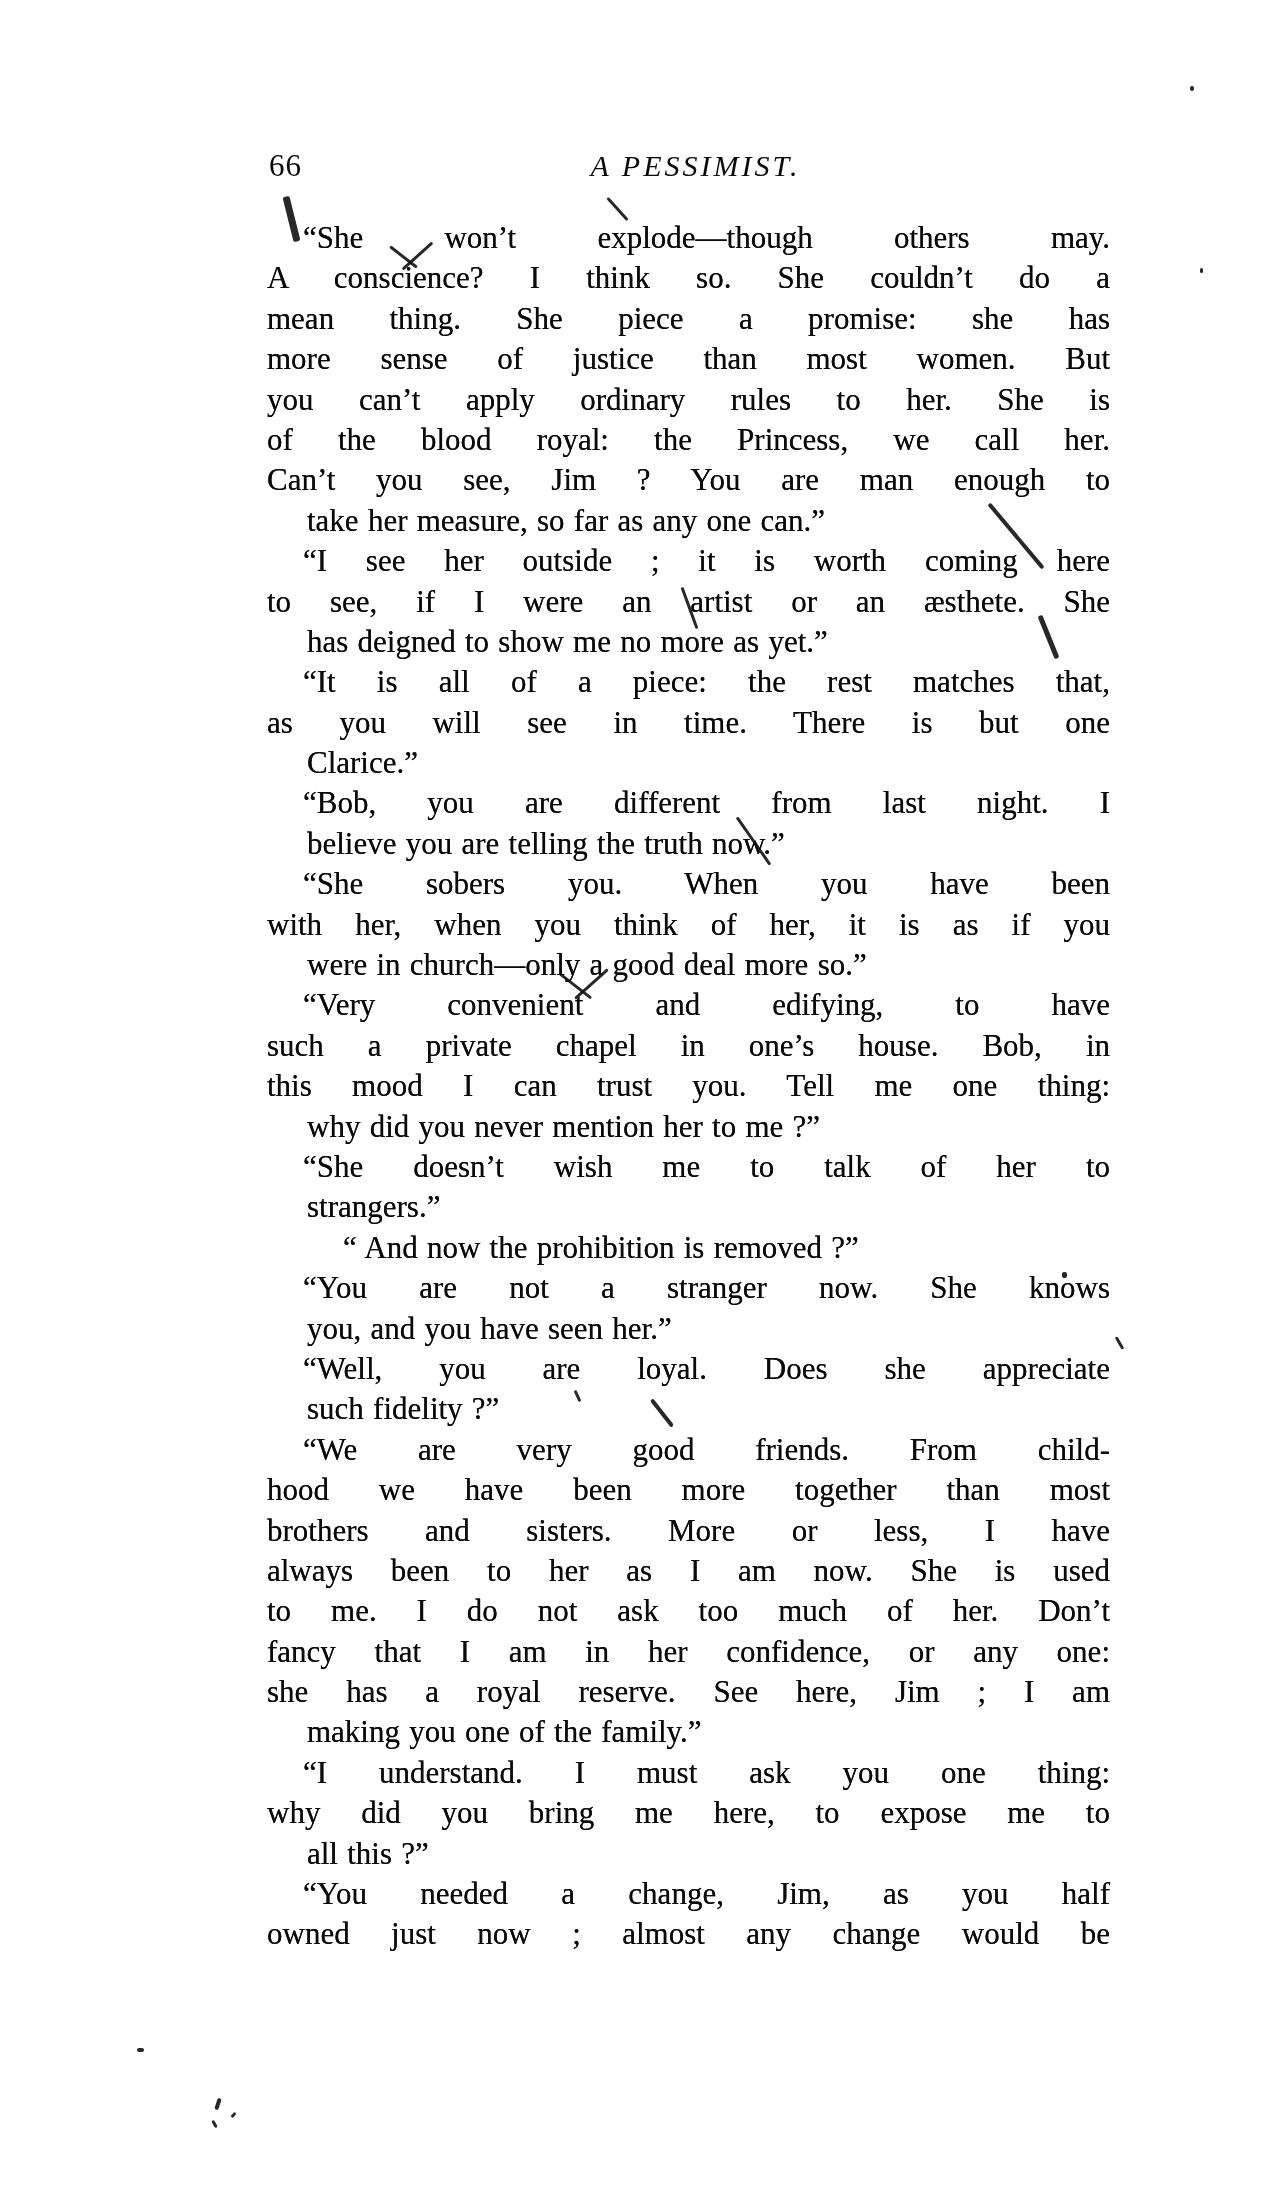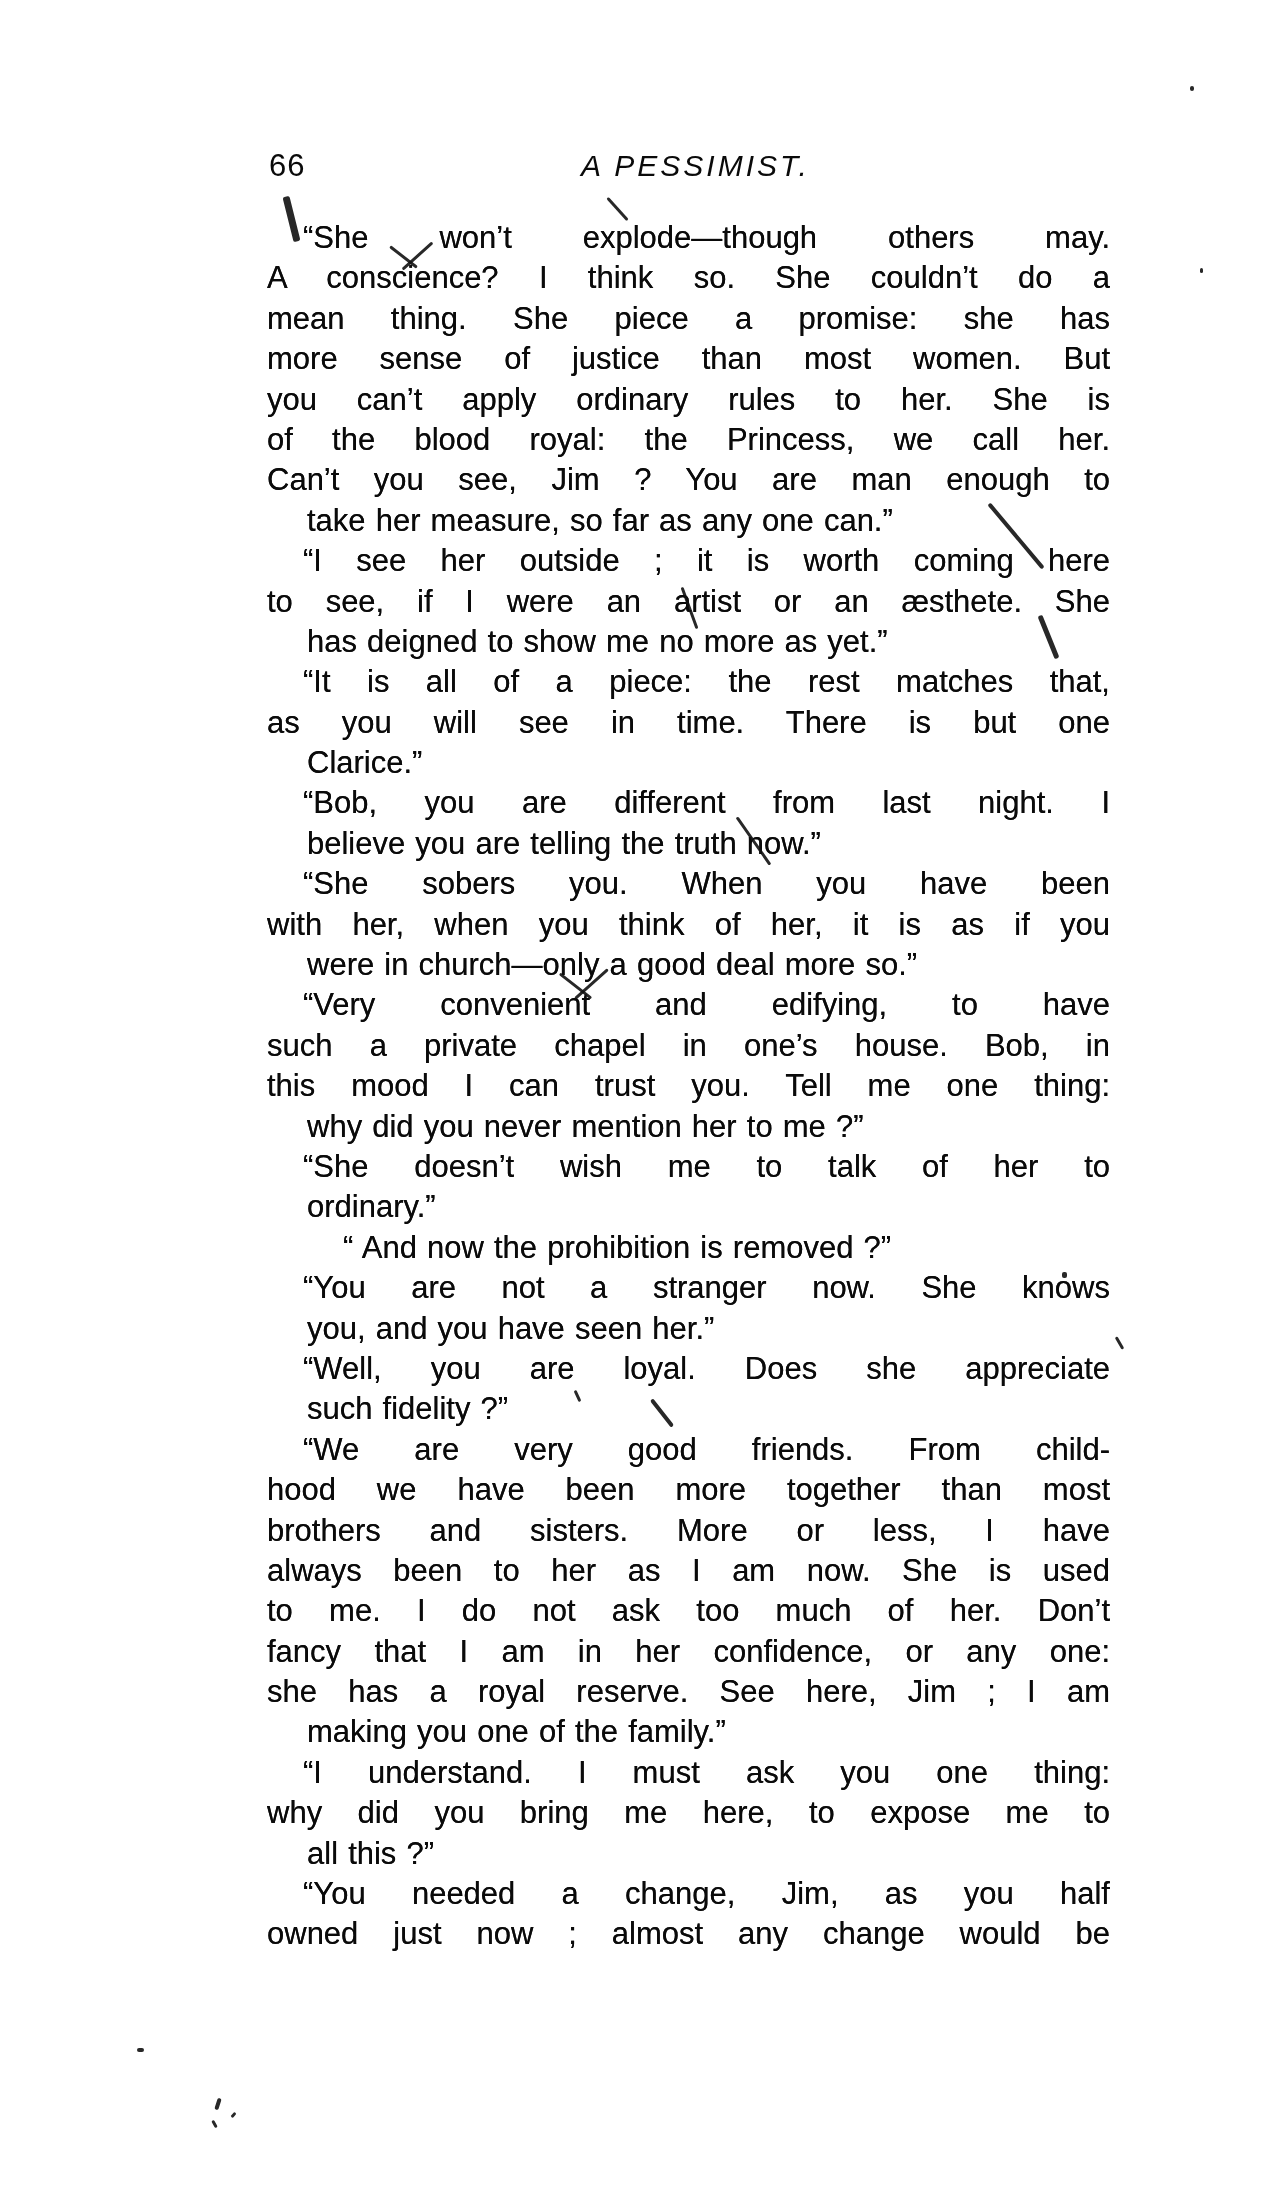--- a/index.html
+++ b/index.html
@@ -2,21 +2,21 @@
 <html><head>
 <meta charset="utf-8">
 <style>
   html, body { margin: 0; padding: 0; background: #ffffff; }
   .page {
     position: relative;
     width: 1243px;
     height: 2207px;
     background: #ffffff;
     overflow: hidden;
-    font-family: Liberation Sans, sans-serif;
+    font-family: Liberation Serif, serif;
     color: #0a0a0a;
   }
   .header {
     position: absolute;
     left: 267px;
     top: 146px;
     width: 843px;
     height: 42px;
   }
   .page-num {
@@ -104,21 +104,21 @@
         <div class="line para-end">were in church—only a good deal more so.”</div>
       </div>
       <div class="para">
         <div class="line indent">“Very convenient and edifying, to have</div>
         <div class="line">such a private chapel in one’s house.  Bob, in</div>
         <div class="line">this mood I can trust you.  Tell me one thing:</div>
         <div class="line para-end">why did you never mention her to me ?”</div>
       </div>
       <div class="para">
         <div class="line indent">“She doesn’t wish me to talk of her to</div>
-        <div class="line para-end">ordinary.”</div>
+        <div class="line para-end">strangers.”</div>
       </div>
       <div class="para">
         <div class="line indent para-end">“ And now the prohibition is removed ?”</div>
       </div>
       <div class="para">
         <div class="line indent">“You are not a stranger now.  She knows</div>
         <div class="line para-end">you, and you have seen her.”</div>
       </div>
       <div class="para">
         <div class="line indent">“Well, you are loyal.  Does she appreciate</div>

